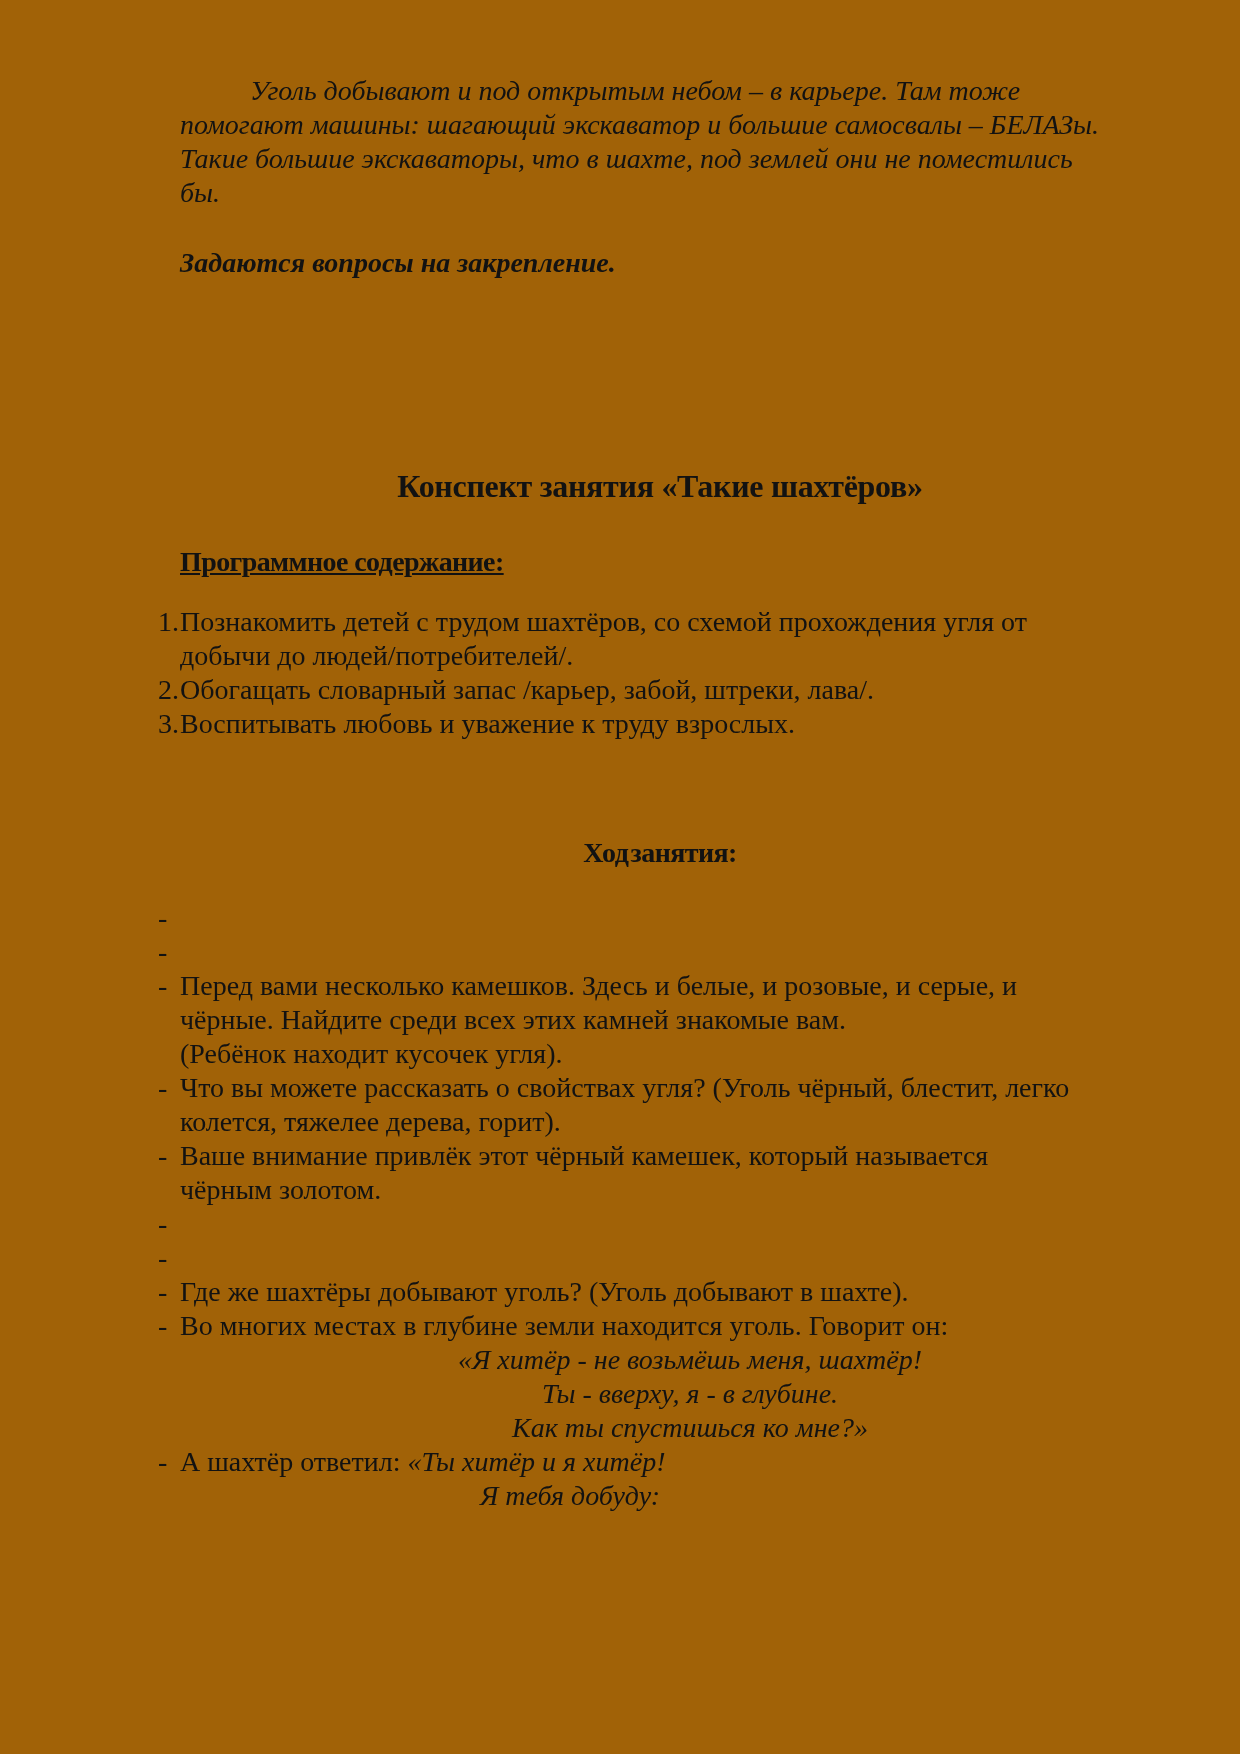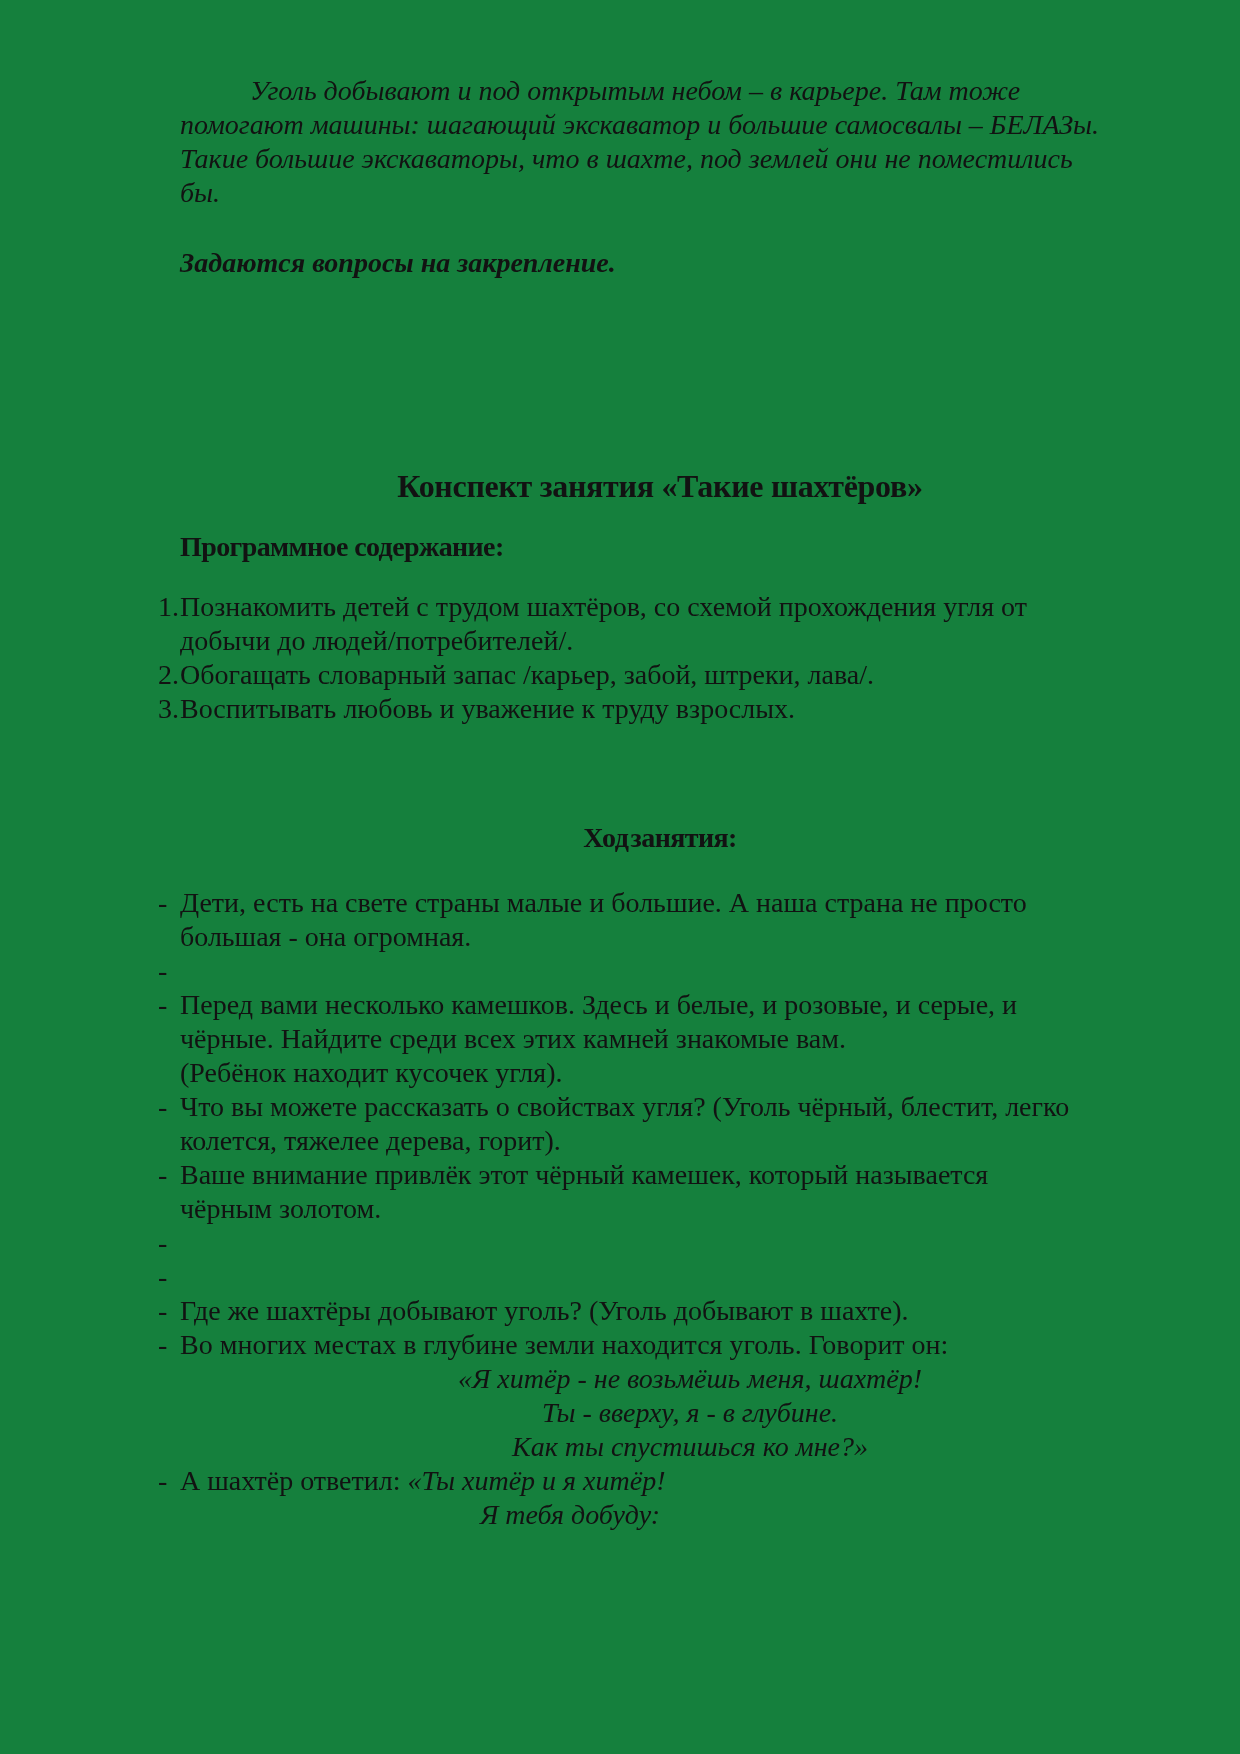--- a/index.html
+++ b/index.html
@@ -1,21 +1,21 @@
 <!DOCTYPE html>
 <html><head>
 <meta charset="utf-8">
 <style>
   html, body { margin: 0; padding: 0; background: #e8e8e8; }
   .page {
     position: relative;
     width: 1240px;
     height: 1754px;
     margin: 0 auto;
-    background: #15803d;
+    background: #a16207;
     box-sizing: border-box;
     padding: 74px 100px 0 180px;
     font-family: "Liberation Serif", "DejaVu Serif", serif;
     color: #121212;
     font-size: 28px;
     line-height: 34px;
     overflow: hidden;
   }
   .ml { white-space: pre; }            
   .intro-par {
@@ -32,21 +32,21 @@
     font-size: 32px;
     line-height: 40px;
     font-weight: bold;
     text-align: center;
     letter-spacing: -0.3px;
   }
   .sec-heading {
     font-weight: bold;
     letter-spacing: -0.6px;
   }
-  .program-heading { margin-top: 24px; }
+  .program-heading { margin-top: 39px; text-decoration: underline; }
   .program-list { margin-top: 26px; }
   .flow-heading {
     margin-top: 95px;
     text-align: center;
     word-spacing: -4px;
   }
   .flow-list { margin-top: 31px; }
   .li {
     position: relative;
     min-height: 34px;
@@ -99,22 +99,20 @@
       <span class="marker">3.</span>
       <span class="ml">Воспитывать любовь и уважение к труду взрослых.</span>
     </div>
   </div>
 
   <div class="sec-heading flow-heading">Ход занятия:</div>
 
   <div class="flow-list">
     <div class="li">
       <span class="marker">-</span>
-      <span class="ml">Дети, есть на свете страны малые и большие. А наша страна не просто
-большая - она огромная.</span>
     </div>
     <div class="li">
       <span class="marker">-</span>
       <span class="ml"></span>
     </div>
     <div class="li">
       <span class="marker">-</span>
       <span class="ml">Перед вами несколько камешков. Здесь и белые, и розовые, и серые, и
 чёрные. Найдите среди всех этих камней знакомые вам.
 (Ребёнок находит кусочек угля).</span>

